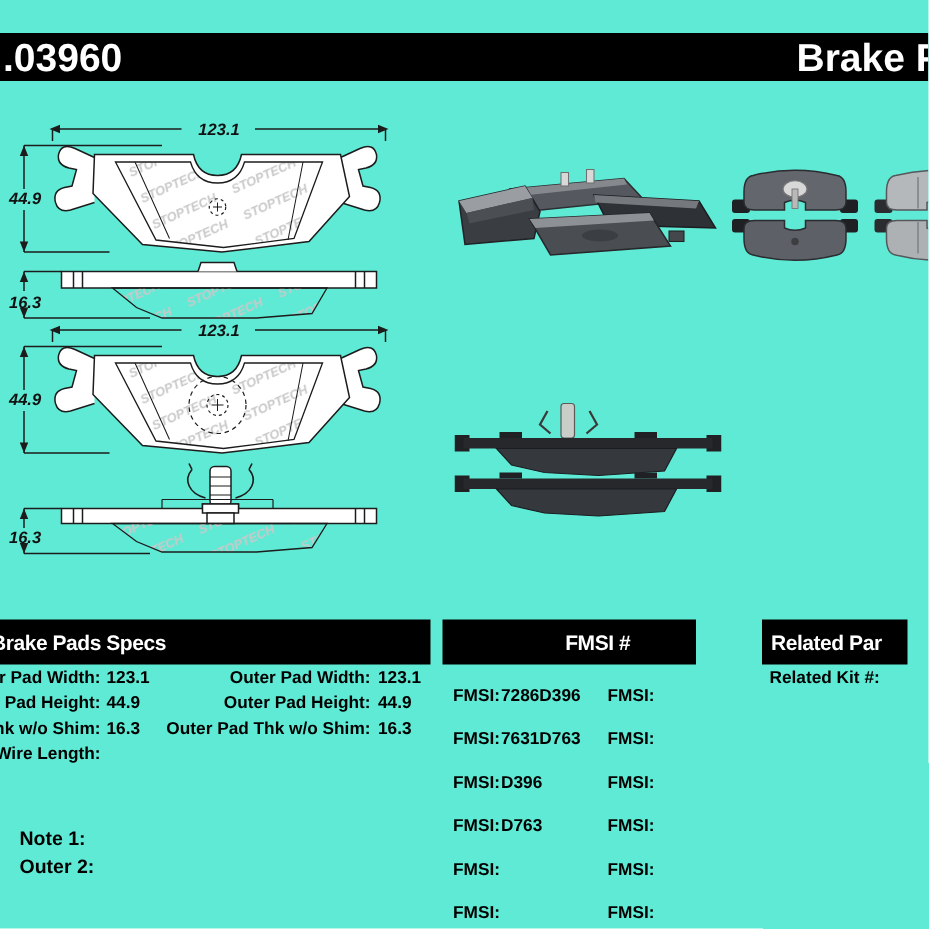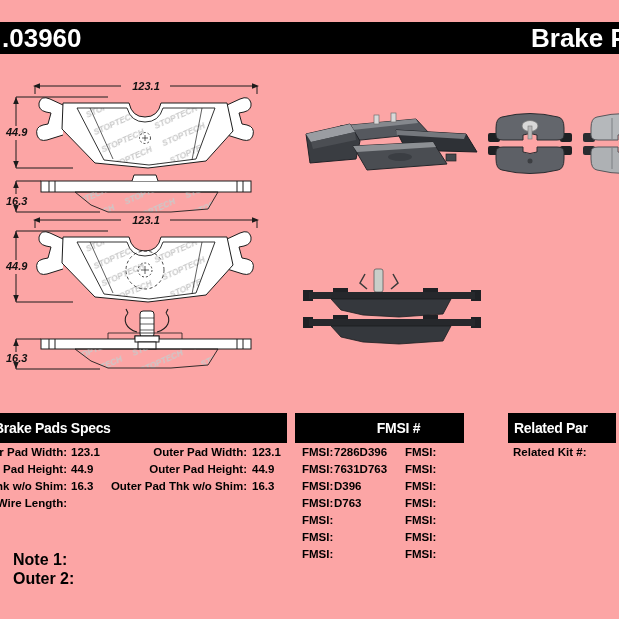--- a/index.html
+++ b/index.html
@@ -1,34 +1,34 @@
 <!DOCTYPE html>
 <html><head>
 <meta charset="utf-8">
 <style>
   html,body{margin:0;padding:0;background:#ffffff;}
-  .page{position:relative;width:619px;height:619px;background:#fca5a5;overflow:hidden;
+  .page{position:relative;width:619px;height:619px;background:#5eead4;overflow:hidden;
         font-family:"Liberation Sans", sans-serif;color:#000;}
   
   .title-bar{position:absolute;left:0;top:22px;width:619px;height:32px;background:#000;overflow:hidden;}
   .part-number{position:absolute;left:2px;top:0;height:32px;line-height:32px;
         color:#fff;font-size:26px;font-weight:bold;white-space:nowrap;}
   .right-title{position:absolute;left:531px;top:0;height:32px;line-height:32px;
         color:#fff;font-size:26px;font-weight:bold;white-space:nowrap;}
   
   .abs{position:absolute;}
   
   .hdr-bar{position:absolute;top:413px;height:30px;background:#000;color:#fff;overflow:hidden;}
   .hdr-text{position:absolute;top:0;height:30px;line-height:30px;font-size:14px;font-weight:bold;
         letter-spacing:-0.3px;white-space:nowrap;}
   
   .rows{position:absolute;font-size:11.5px;font-weight:bold;line-height:17px;white-space:nowrap;}
   .ra{text-align:right;}
-  .fmsi-row .fl{display:inline-block;width:32px;}
-  .note{position:absolute;left:13px;font-size:16px;font-weight:bold;}
+  .fmsi-row .fl{display:inline-block;width:32px;margin-top:12px;}
+  .note{position:absolute;left:13px;font-size:13px;font-weight:bold;}
   svg text.dim{font-family:"Liberation Sans", sans-serif;font-size:11px;font-weight:bold;font-style:italic;fill:#111;}
 </style>
 </head>
 <body>
 
 <div class="page">
 
   <div class="title-bar">
     <span class="part-number">.03960</span>
     <span class="right-title">Brake Pa</span>
@@ -190,21 +190,21 @@
       <path d="M28,37 L148,37 L140,52 L96,55 L60,53 L38,48 Z" fill="#35383d" stroke="#1b1d20" stroke-width="0.8"></path>
     </g>
   </svg>
 
   <div class="hdr-bar" style="left:0;width:287px;">
     <span class="hdr-text" style="left:-6px;">Brake Pads Specs</span>
   </div>
   <div class="hdr-bar" style="left:295px;width:169px;">
     <span class="hdr-text" style="left:0;width:207px;text-align:center;">FMSI #</span>
   </div>
-  <div class="hdr-bar" style="left:508px;width:97px;padding-left:11px;">
+  <div class="hdr-bar" style="left:508px;width:97px;">
     <span class="hdr-text" style="left:6px;">Related Par</span>
   </div>
 
   <div class="rows ra" style="left:-133px;top:444px;width:200px;">
     <div>ner Pad Width:</div>
     <div>er Pad Height:</div>
     <div>Thk w/o Shim:</div>
     <div>r Wire Length:</div>
   </div>
   <div class="rows" style="left:71px;top:444px;">

